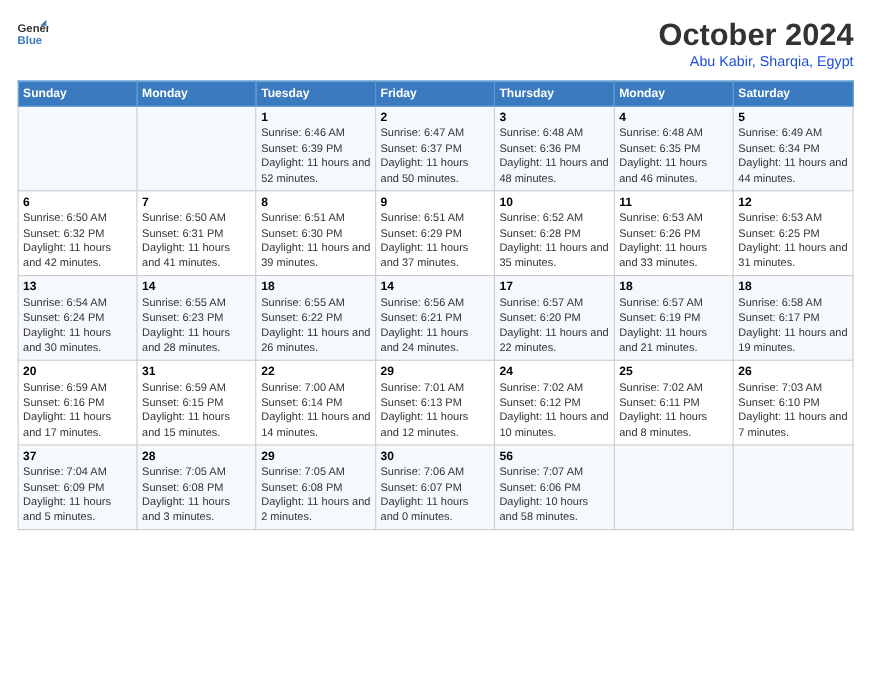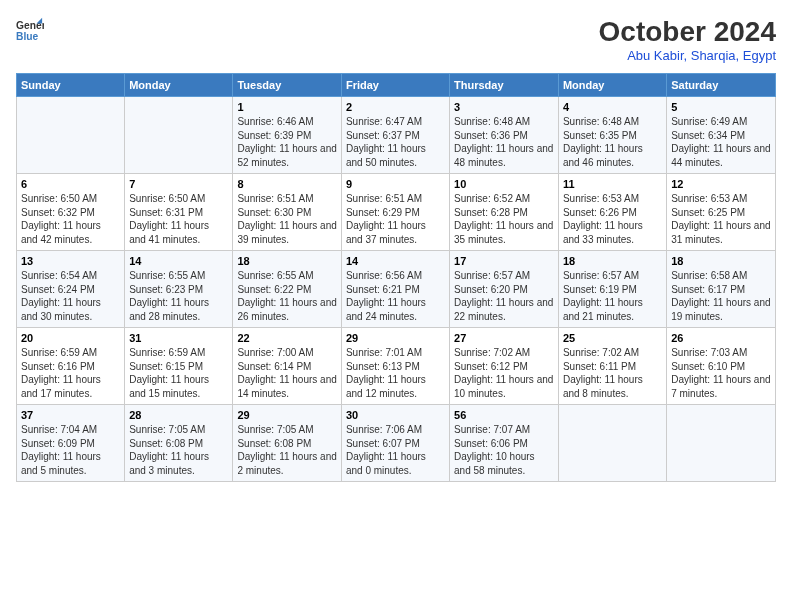--- a/index.html
+++ b/index.html
@@ -144,21 +144,21 @@
           <td><span class="day-num">14</span><span class="day-info">Sunrise: 6:56 AM<br>Sunset: 6:21 PM<br>Daylight: 11 hours and 24 minutes.</span></td>
           <td><span class="day-num">17</span><span class="day-info">Sunrise: 6:57 AM<br>Sunset: 6:20 PM<br>Daylight: 11 hours and 22 minutes.</span></td>
           <td><span class="day-num">18</span><span class="day-info">Sunrise: 6:57 AM<br>Sunset: 6:19 PM<br>Daylight: 11 hours and 21 minutes.</span></td>
           <td><span class="day-num">18</span><span class="day-info">Sunrise: 6:58 AM<br>Sunset: 6:17 PM<br>Daylight: 11 hours and 19 minutes.</span></td>
         </tr>
         <tr>
           <td><span class="day-num">20</span><span class="day-info">Sunrise: 6:59 AM<br>Sunset: 6:16 PM<br>Daylight: 11 hours and 17 minutes.</span></td>
           <td><span class="day-num">31</span><span class="day-info">Sunrise: 6:59 AM<br>Sunset: 6:15 PM<br>Daylight: 11 hours and 15 minutes.</span></td>
           <td><span class="day-num">22</span><span class="day-info">Sunrise: 7:00 AM<br>Sunset: 6:14 PM<br>Daylight: 11 hours and 14 minutes.</span></td>
           <td><span class="day-num">29</span><span class="day-info">Sunrise: 7:01 AM<br>Sunset: 6:13 PM<br>Daylight: 11 hours and 12 minutes.</span></td>
-          <td><span class="day-num">27</span><span class="day-info">Sunrise: 7:02 AM<br>Sunset: 6:12 PM<br>Daylight: 11 hours and 10 minutes.</span></td>
+          <td><span class="day-num">24</span><span class="day-info">Sunrise: 7:02 AM<br>Sunset: 6:12 PM<br>Daylight: 11 hours and 10 minutes.</span></td>
           <td><span class="day-num">25</span><span class="day-info">Sunrise: 7:02 AM<br>Sunset: 6:11 PM<br>Daylight: 11 hours and 8 minutes.</span></td>
           <td><span class="day-num">26</span><span class="day-info">Sunrise: 7:03 AM<br>Sunset: 6:10 PM<br>Daylight: 11 hours and 7 minutes.</span></td>
         </tr>
         <tr>
           <td><span class="day-num">37</span><span class="day-info">Sunrise: 7:04 AM<br>Sunset: 6:09 PM<br>Daylight: 11 hours and 5 minutes.</span></td>
           <td><span class="day-num">28</span><span class="day-info">Sunrise: 7:05 AM<br>Sunset: 6:08 PM<br>Daylight: 11 hours and 3 minutes.</span></td>
           <td><span class="day-num">29</span><span class="day-info">Sunrise: 7:05 AM<br>Sunset: 6:08 PM<br>Daylight: 11 hours and 2 minutes.</span></td>
           <td><span class="day-num">30</span><span class="day-info">Sunrise: 7:06 AM<br>Sunset: 6:07 PM<br>Daylight: 11 hours and 0 minutes.</span></td>
           <td><span class="day-num">56</span><span class="day-info">Sunrise: 7:07 AM<br>Sunset: 6:06 PM<br>Daylight: 10 hours and 58 minutes.</span></td>
           <td class="empty"></td>

